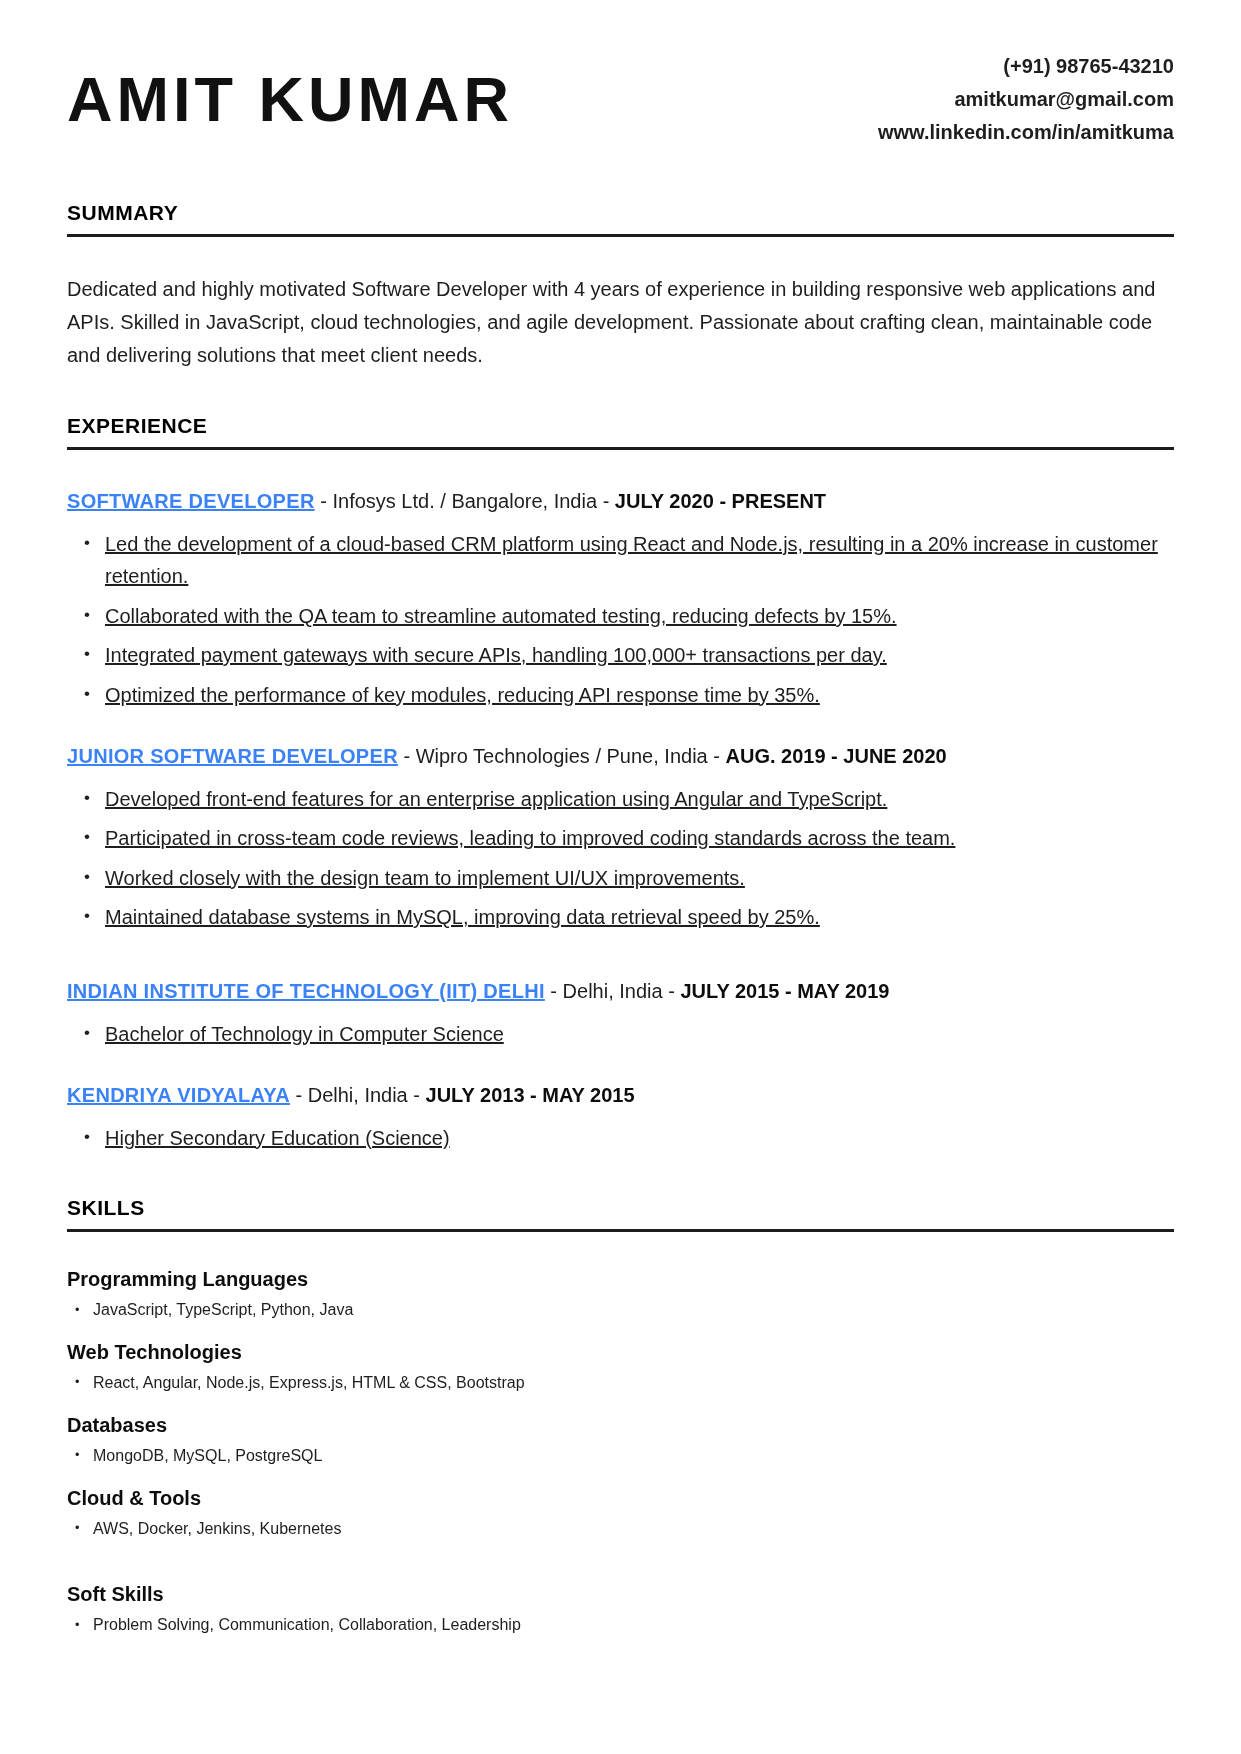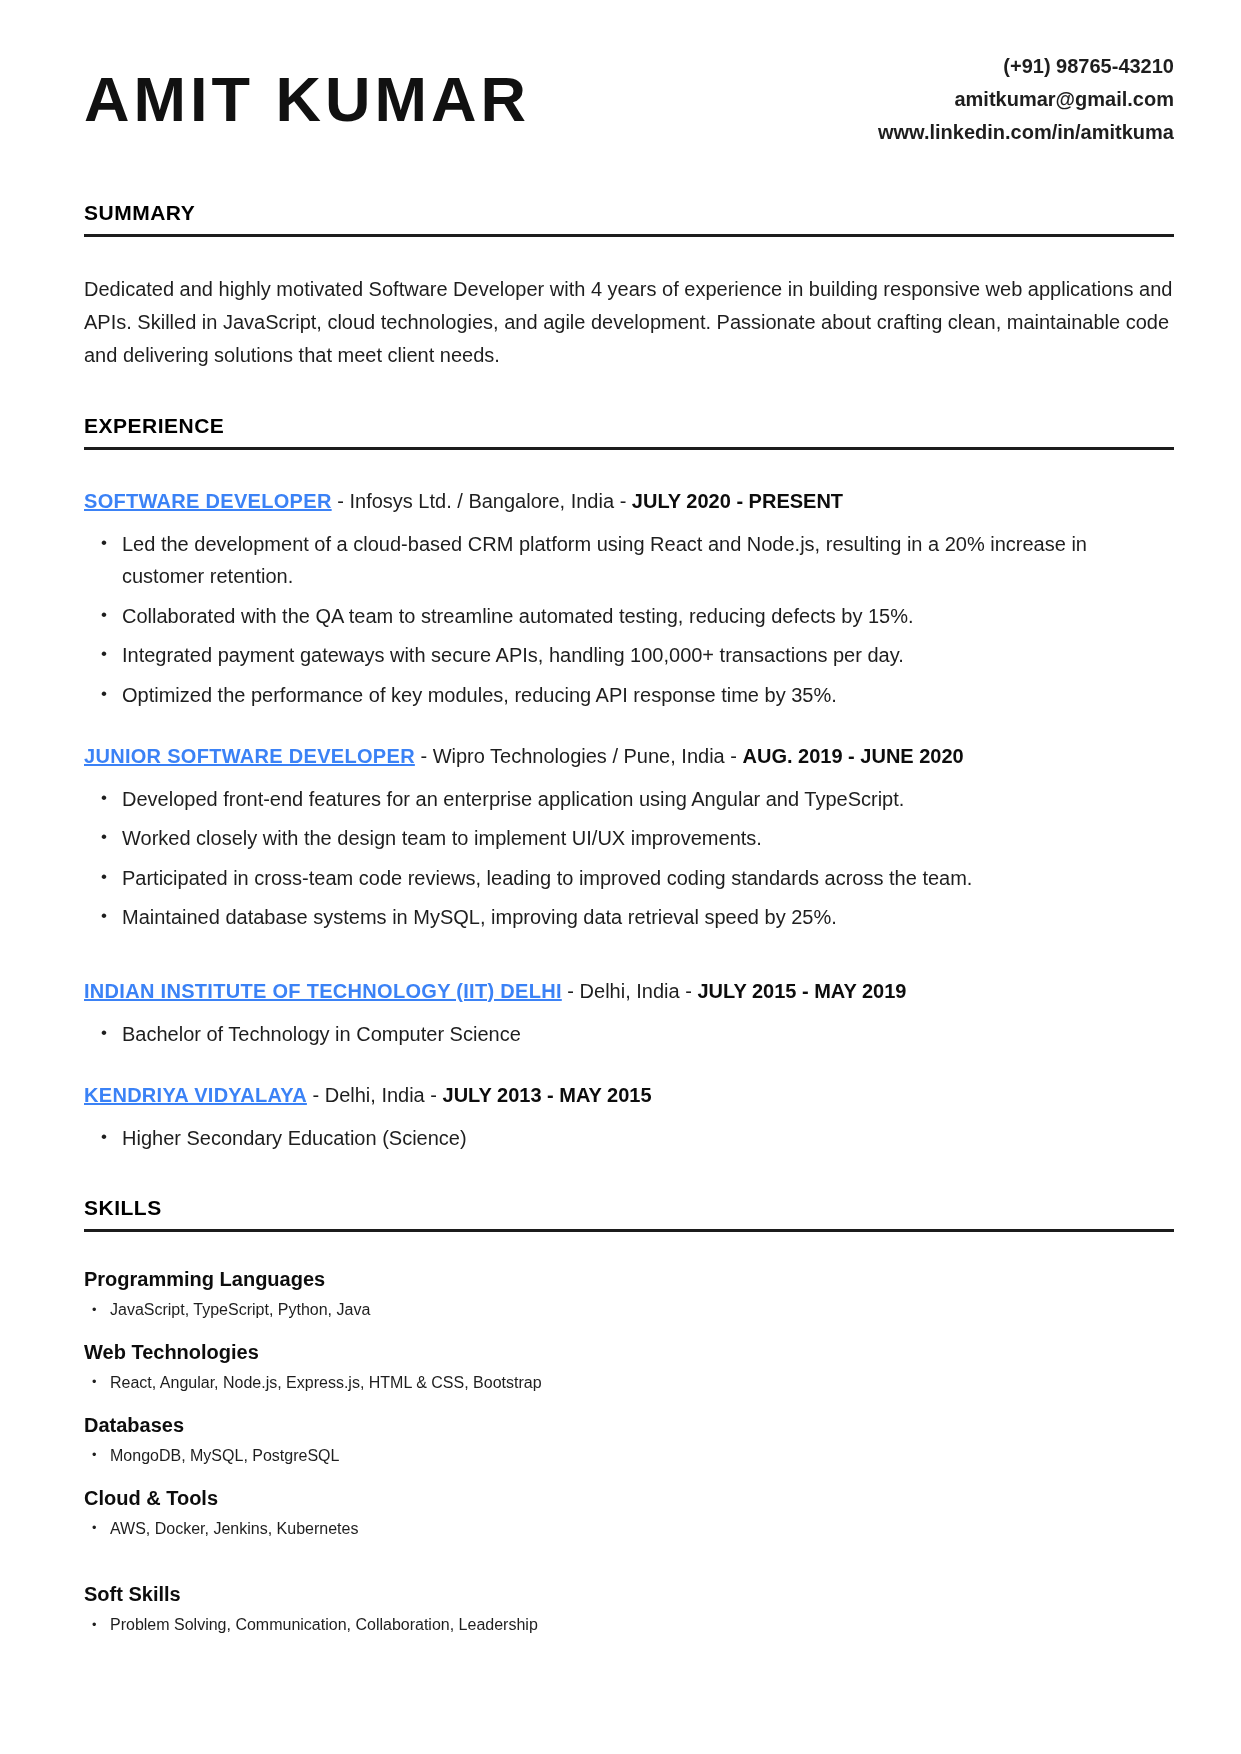--- a/index.html
+++ b/index.html
@@ -3,21 +3,21 @@
 <meta charset="utf-8">
 <style>
   * { margin: 0; padding: 0; box-sizing: border-box; }
   html, body { background: #ffffff; }
   body {
     width: 1241px;
     min-height: 1754px;
     font-family: "Liberation Sans", sans-serif;
     color: #1e1e1e;
   }
-  .page { padding: 50px 67px 40px 84px; }
+  .page { padding: 50px 67px 40px 67px; }
 
   
   .header { display: flex; justify-content: space-between; align-items: flex-start; margin-bottom: 52px; }
   .name {
     font-size: 63px;
     font-weight: bold;
     letter-spacing: 4px;
     color: #111111;
     line-height: 1.05;
     margin-top: 16px;
@@ -40,21 +40,21 @@
 
   
   .entry { margin-bottom: 30px; }
   .entry:last-child { margin-bottom: 0; }
   .entry-line { font-size: 20px; line-height: 1.5; margin-bottom: 12px; color: #1e1e1e; }
   .entry-title { font-weight: bold; color: #3b82f6; letter-spacing: 0.3px; text-decoration: underline; }
   .entry-dates { font-weight: bold; color: #0d0d0d; }
   .sep { color: #1e1e1e; }
 
   ul.bullets { list-style: none; padding-left: 38px; font-size: 20px; line-height: 1.62; }
-  ul.bullets li { position: relative; margin-bottom: 7px; }
+  ul.bullets li { position: relative; margin-bottom: 7px; text-decoration: underline; }
   ul.bullets li:last-child { margin-bottom: 0; }
   ul.bullets li::before { content: "\2022"; position: absolute; left: -21px; font-size: 0.85em; top: 0.06em; }
 
   
   .skill-group { margin-bottom: 18px; }
   .skill-group:last-child { margin-bottom: 0; margin-top: 42px; }
   .skill-label { font-size: 20px; font-weight: bold; color: #0d0d0d; margin-bottom: 7px; }
   ul.skill-list { list-style: none; padding-left: 26px; font-size: 16px; line-height: 1.55; }
   ul.skill-list li { position: relative; }
   ul.skill-list li::before { content: "\2022"; position: absolute; left: -18px; font-size: 0.8em; top: 0.1em; }
@@ -100,22 +100,22 @@
     <div class="entry">
       <div class="entry-line">
         <span class="entry-title">JUNIOR SOFTWARE DEVELOPER</span>
         <span class="sep">-</span>
         <span>Wipro Technologies / Pune, India</span>
         <span class="sep">-</span>
         <span class="entry-dates">AUG. 2019 - JUNE 2020</span>
       </div>
       <ul class="bullets">
         <li>Developed front-end features for an enterprise application using Angular and TypeScript.</li>
+        <li>Participated in cross-team code reviews, leading to improved coding standards across the team.</li>
         <li>Worked closely with the design team to implement UI/UX improvements.</li>
-        <li>Participated in cross-team code reviews, leading to improved coding standards across the team.</li>
         <li>Maintained database systems in MySQL, improving data retrieval speed by 25%.</li>
       </ul>
     </div>
   </section>
 
   <section>
 
     <div class="entry">
       <div class="entry-line">
         <span class="entry-title">INDIAN INSTITUTE OF TECHNOLOGY (IIT) DELHI</span>

